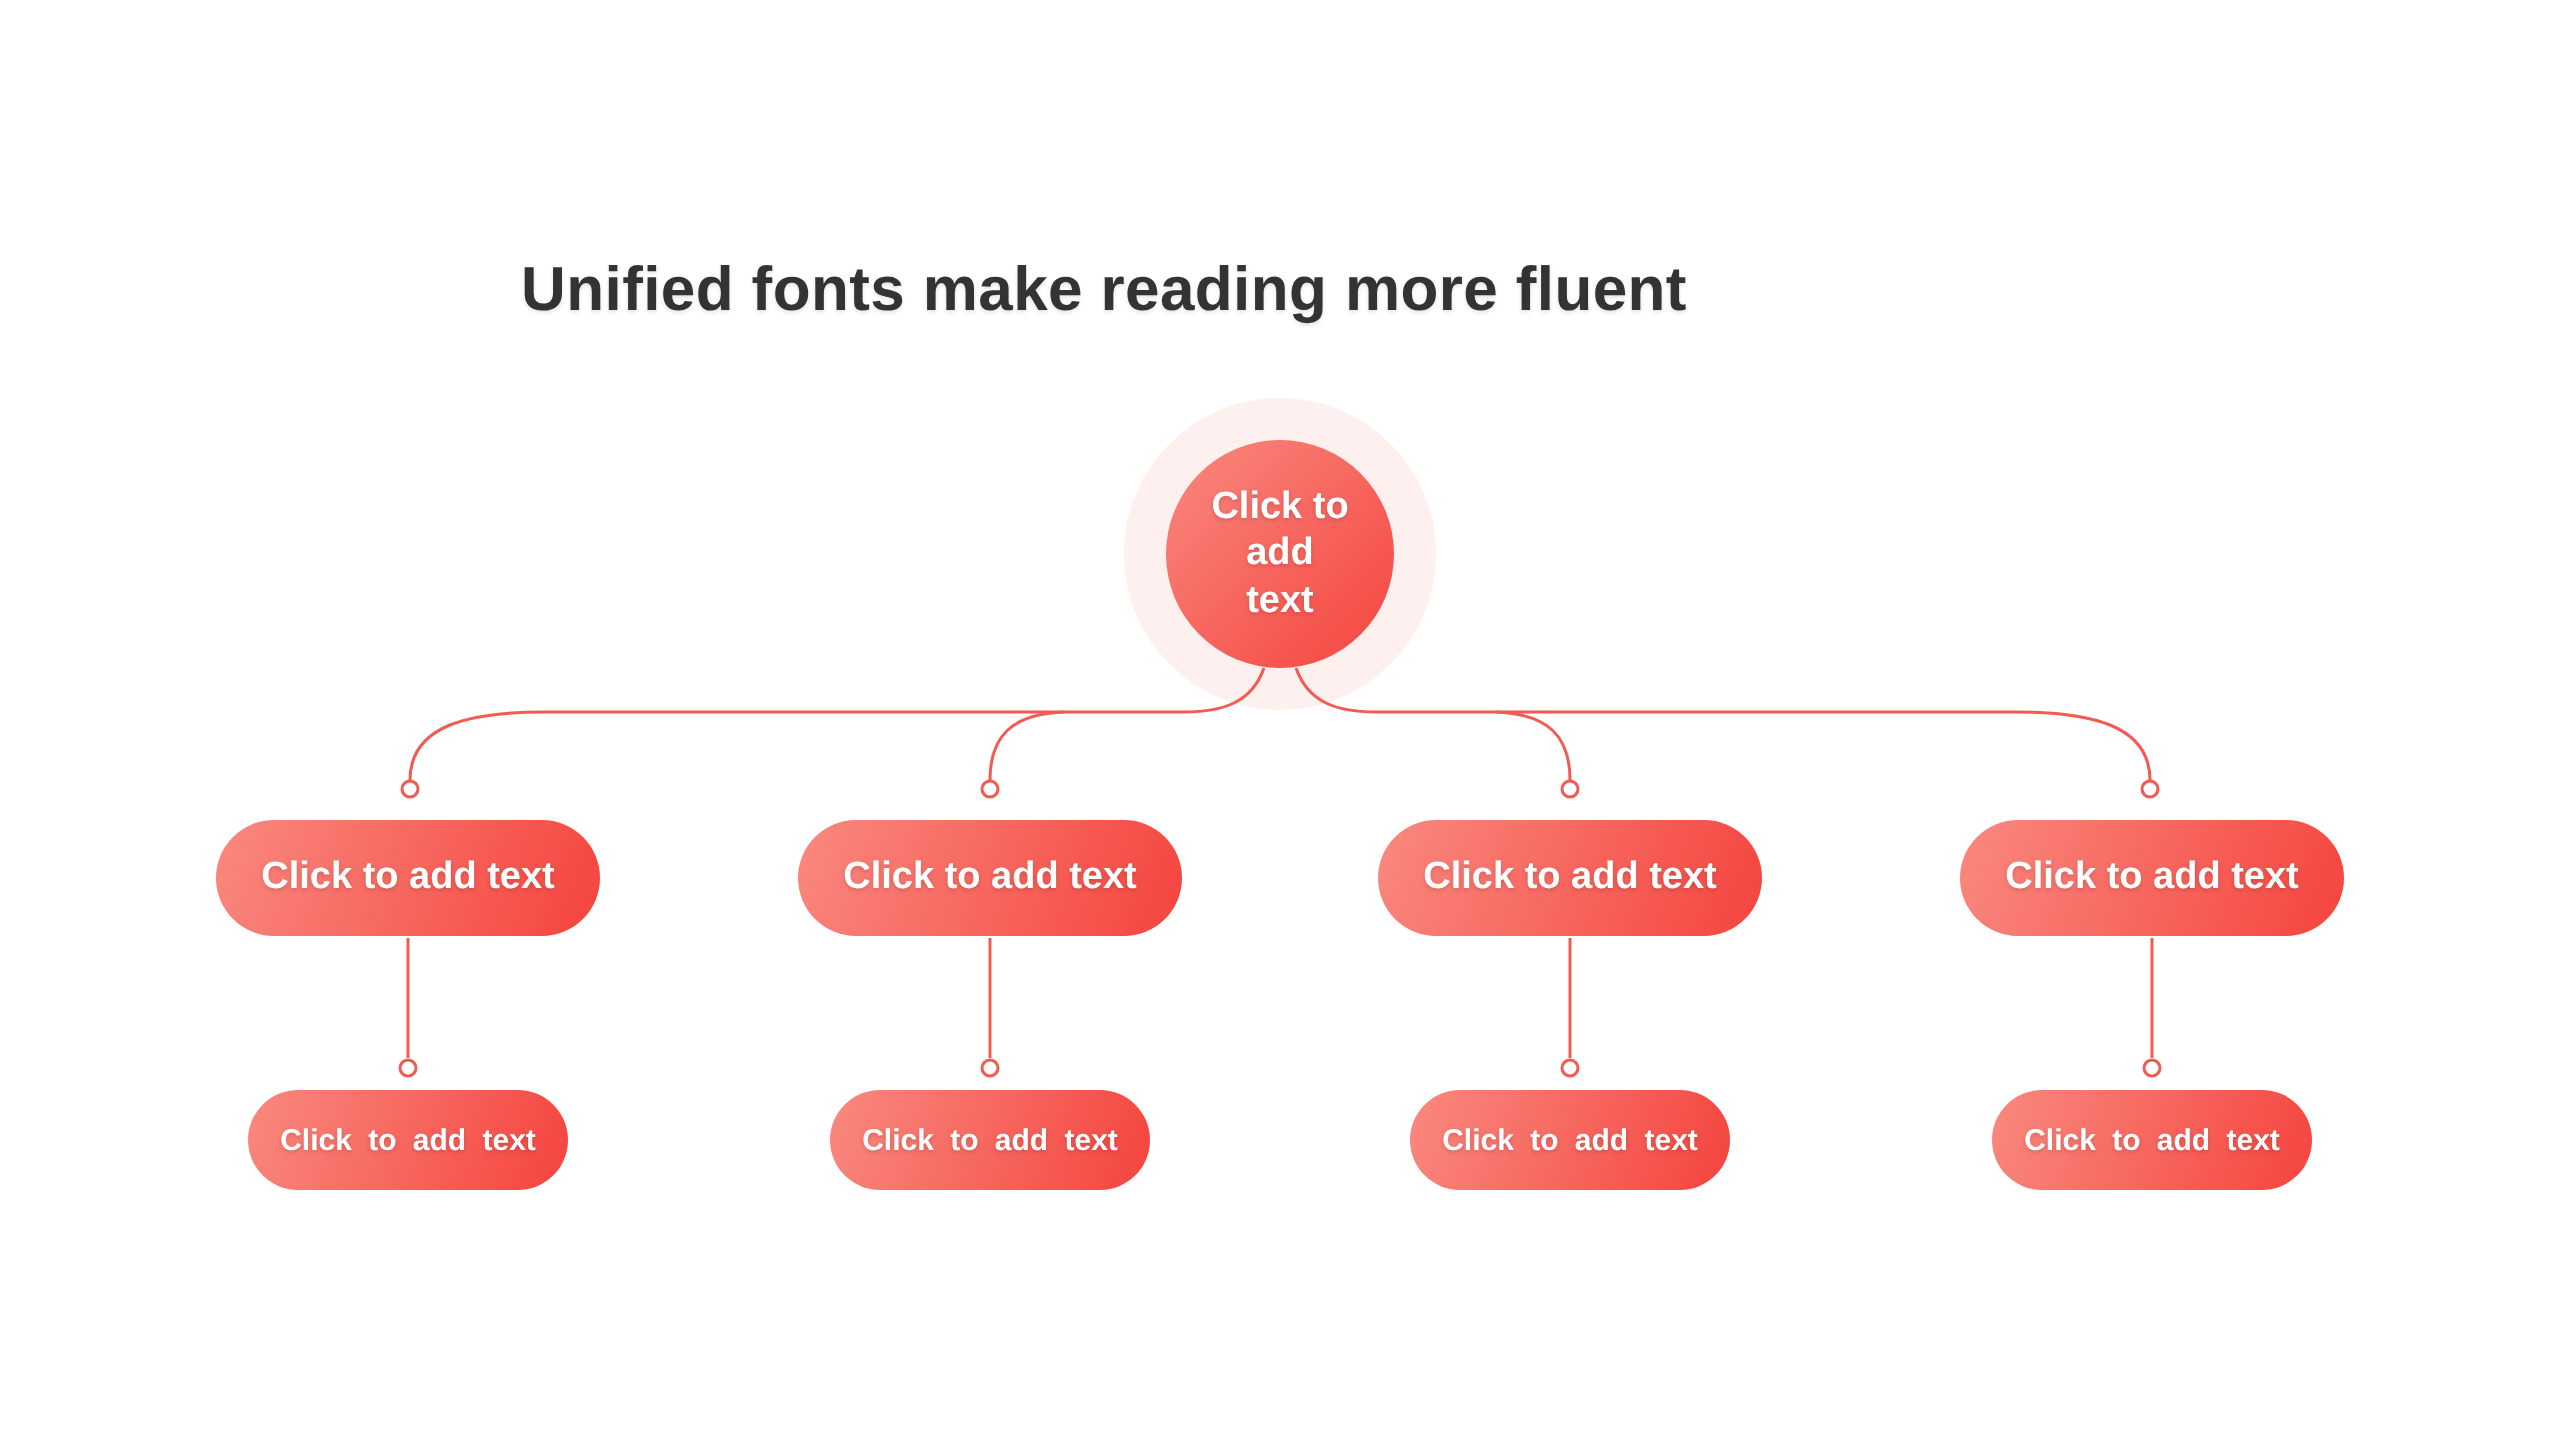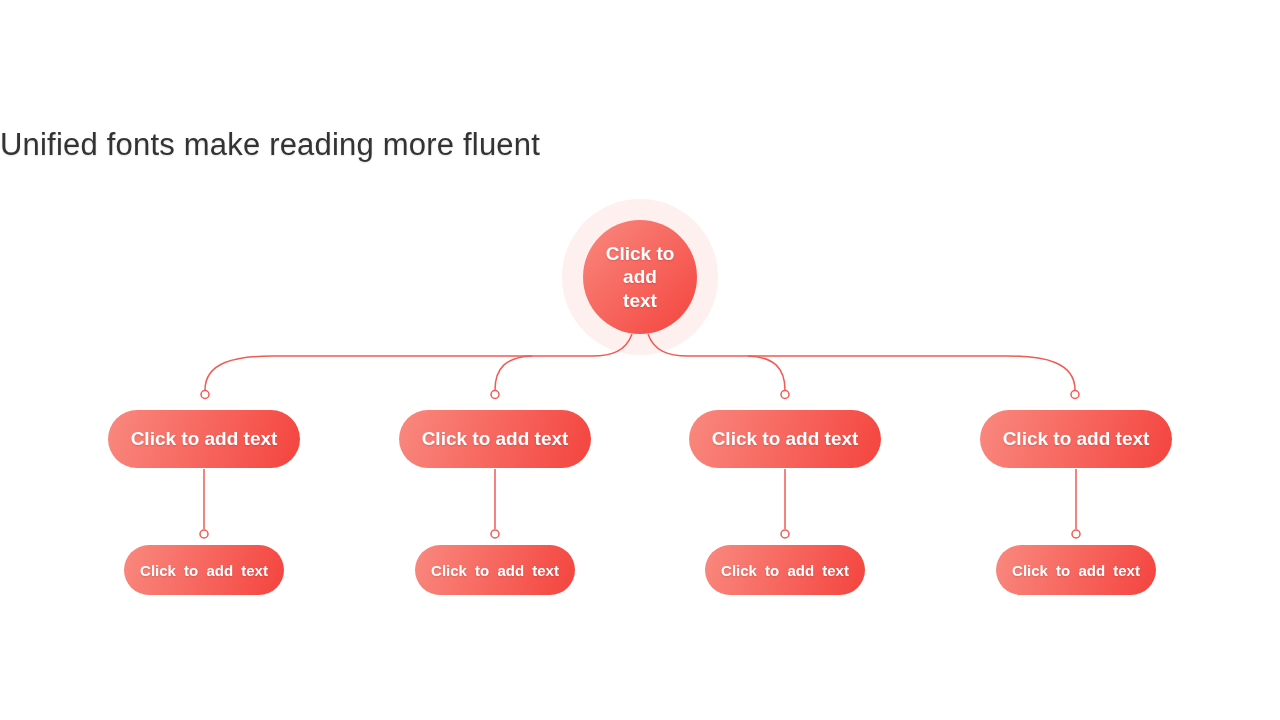--- a/index.html
+++ b/index.html
@@ -14,22 +14,23 @@
   html,body{width:1280px;height:720px;overflow:hidden;}
   body{
     position:relative;
     background:#ffffff;
     font-family:"Liberation Sans", sans-serif;
   }
   .slide{position:absolute;inset:0;}
   .title{
     position:absolute;
     top:127px;left:0;width:1104px;
+    text-align:center;
     font-size:31px;
-    font-weight:normal;
+    font-weight:bold;
     letter-spacing:0.2px;
     color:var(--title-text);
     text-shadow:0 1px 2px rgba(0,0,0,0.12);
   }
   .halo{
     position:absolute;
     left:562px;top:199px;
     width:156px;height:156px;
     border-radius:50%;
     background:var(--halo);

